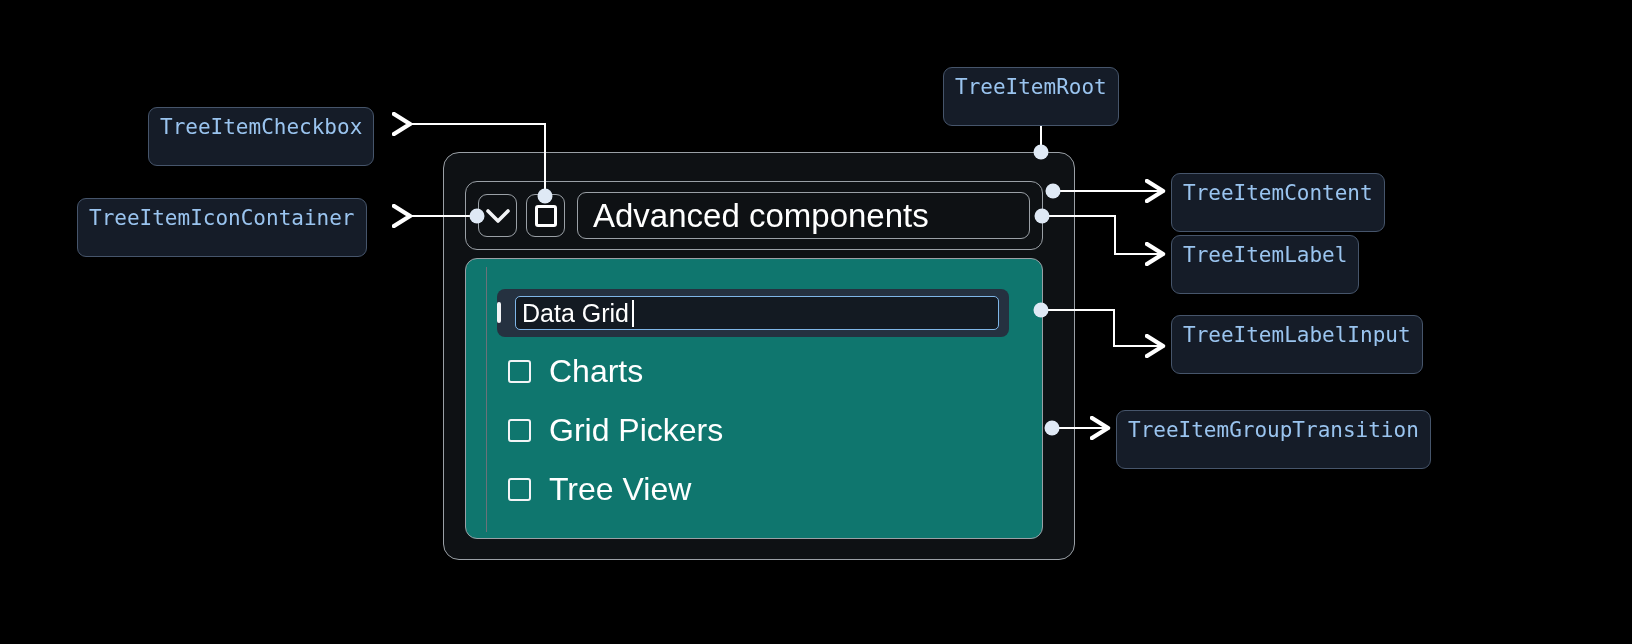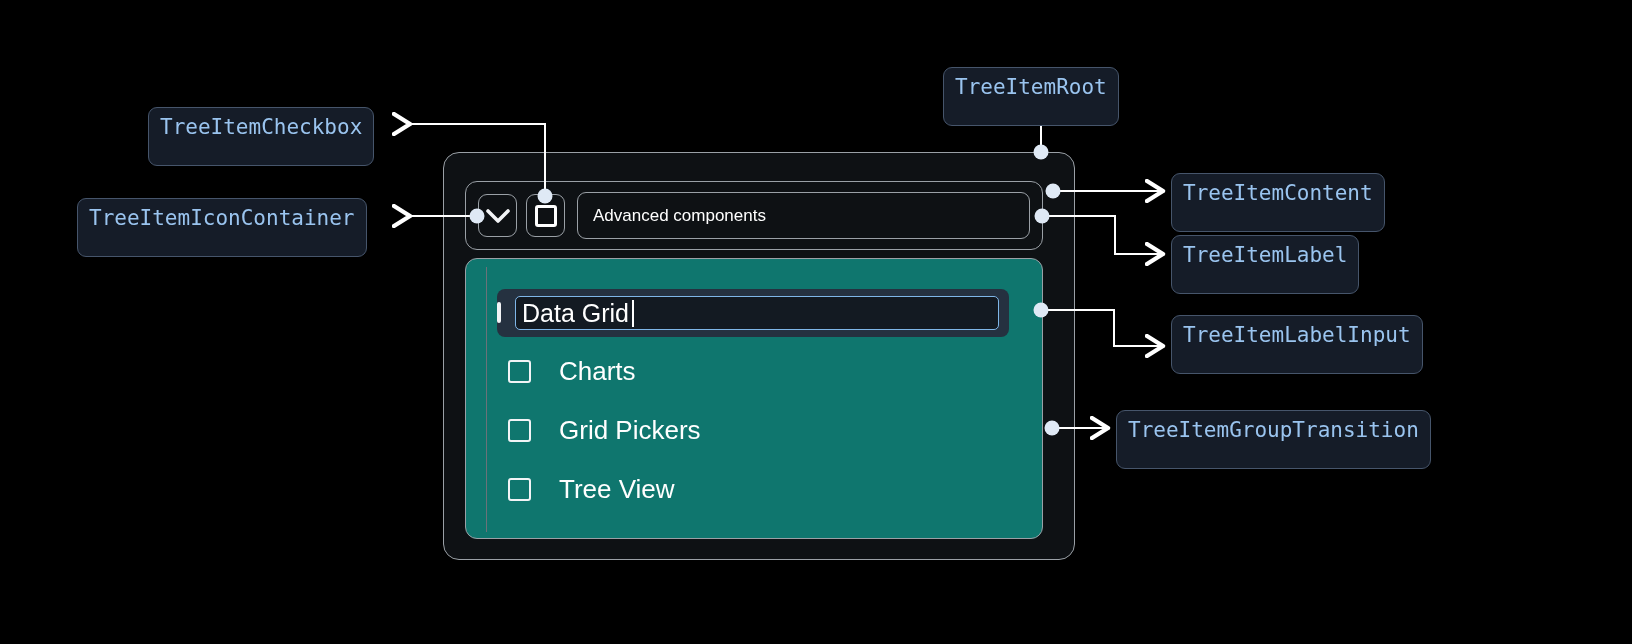--- a/index.html
+++ b/index.html
@@ -66,41 +66,41 @@
     box-sizing:border-box;
   }
   .cbox.plain{border-width:2.5px;border-color:#f2f4f6;width:23px;height:23px;}
   #root-label{
     margin-left:12px;margin-right:12px;flex:1;height:47px;
     border:1px solid #9aa0a6;border-radius:9px;
     display:flex;align-items:center;
     box-sizing:border-box;
   }
   #root-label span{
-    color:#ffffff;font-size:17px;padding-left:15px;
+    color:#ffffff;font-size:33px;padding-left:15px;
     font-family:"Liberation Sans",sans-serif;
   }
 
   #group{
     position:absolute;left:465px;top:258px;width:578px;height:281px;
     background:#0f766e;
     border:1px solid #9aa0a6;
     border-radius:12px;
     box-sizing:border-box;
     z-index:4;
   }
   #guide{
     position:absolute;left:20px;top:8px;width:1px;height:265px;
     background:#6b7279;
   }
   .t-item{
     position:absolute;left:31px;display:flex;align-items:center;height:44px;
   }
   .t-item .cb-wrap{width:44px;display:flex;align-items:center;justify-content:center;flex:none;}
-  .t-item .t-label{color:#ffffff;font-size:26px;margin-left:18px;white-space:nowrap;}
+  .t-item .t-label{color:#ffffff;font-size:32px;margin-left:8px;white-space:nowrap;}
 
   #row-sel{
     position:absolute;left:31px;top:30px;width:512px;height:48px;
     background:#253140;border-radius:8px;display:flex;align-items:center;
   }
   #label-input{
     flex:1;height:34px;margin-left:14px;margin-right:10px;
     background:#131a22;
     border:1.5px solid #7fb6e8;
     border-radius:5px;

